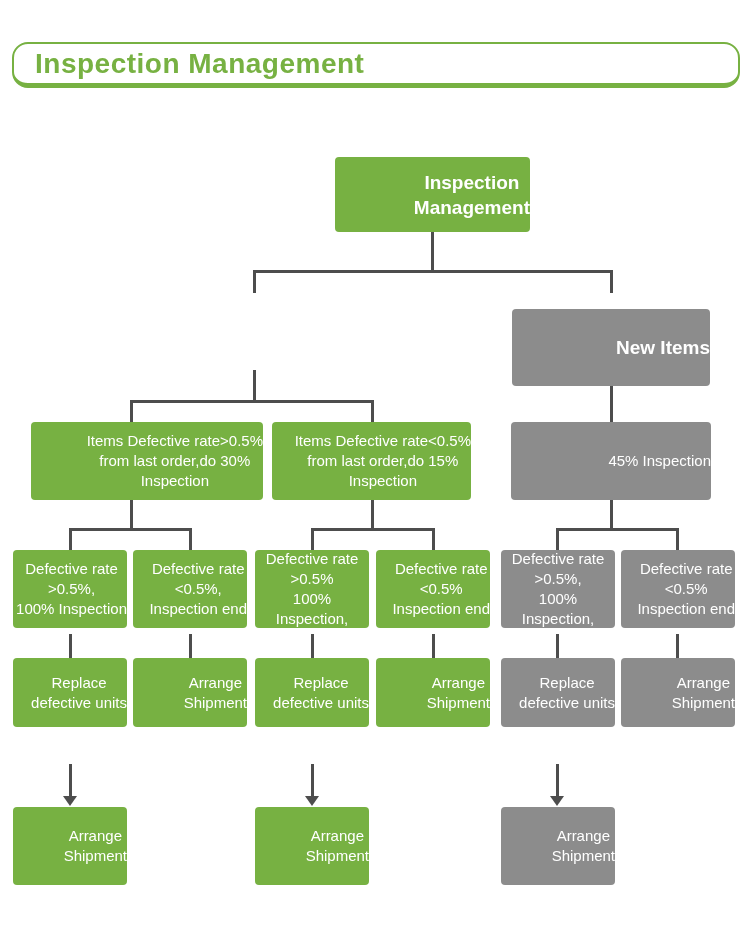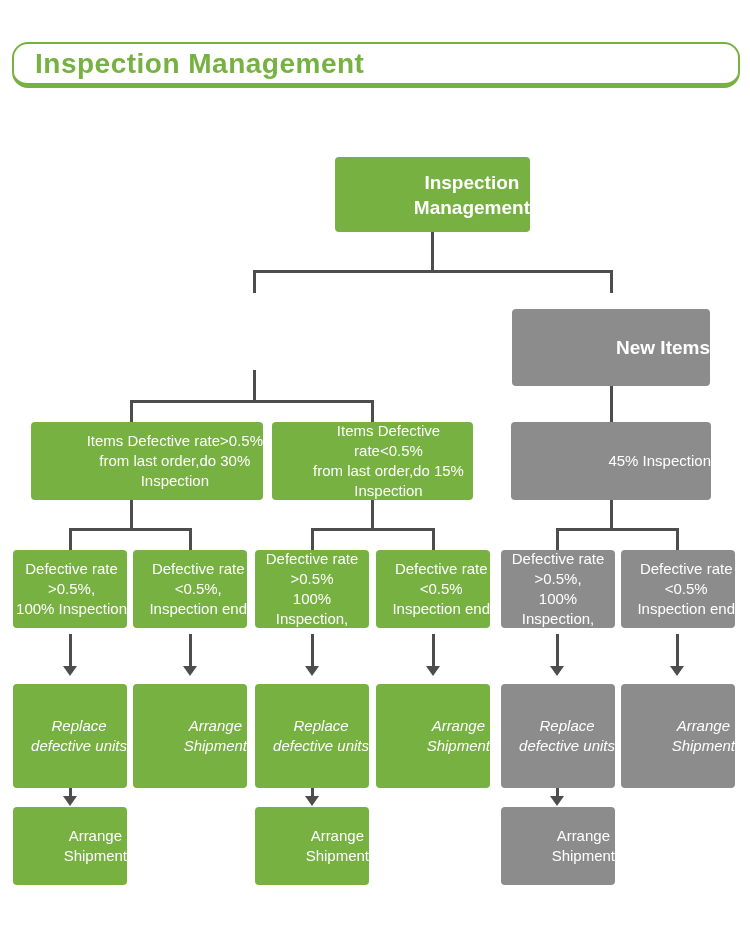--- a/index.html
+++ b/index.html
@@ -31,24 +31,24 @@
     font-size:15px;line-height:20px;
   }
   .node .lbl{white-space:pre-line;}
   .green{background:var(--green);}
   .gray{background:var(--gray);}
   .bold{font-weight:bold;font-size:19px;line-height:25px;}
   .n-root{left:335px;top:157px;width:195px;height:75px;}
   .n-repeat{left:155px;top:293px;width:198px;height:77px;}
   .n-new{left:512px;top:293px;width:198px;height:77px;margin-top:16px;}
   .n-l3a{left:31px;top:422px;width:232px;height:78px;}
-  .n-l3b{left:272px;top:422px;width:169px;height:78px;padding-left:32px;}
+  .n-l3b{left:272px;top:422px;width:199px;height:78px;}
   .n-l3c{left:511px;top:422px;width:200px;height:78px;}
   .r4{top:550px;height:78px;}
-  .r5{top:684px;height:104px;font-style:italic;}
+  .r5{top:658px;height:69px;}
   .r6{top:807px;height:78px;}
   .c1{left:13px;width:114px;}
   .c2{left:133px;width:114px;}
   .c3{left:255px;width:114px;}
   .c4{left:376px;width:114px;}
   .c5{left:501px;width:114px;}
   .c6{left:621px;width:114px;}
   
   .vline{position:absolute;width:3px;background:var(--line);}
   .hline{position:absolute;height:3px;background:var(--line);}

